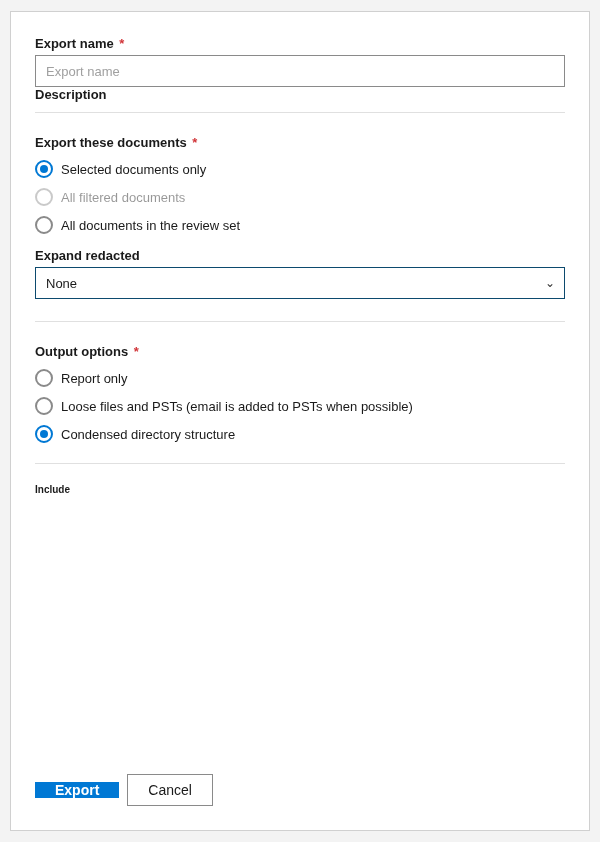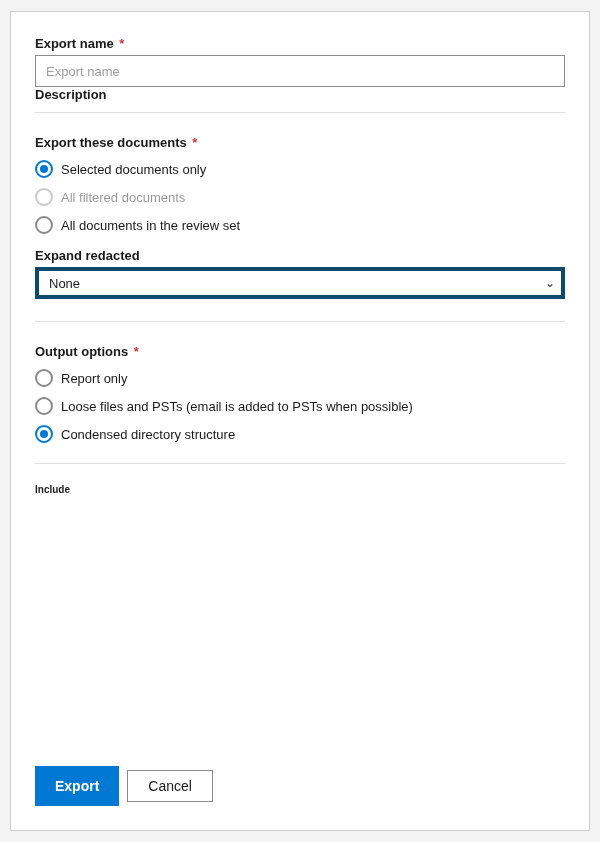--- a/index.html
+++ b/index.html
@@ -129,21 +129,21 @@
 
     
     .dropdown-wrapper {
       position: relative;
       margin-bottom: 16px;
     }
 
     .dropdown {
       width: 100%;
       height: 32px;
-      border: 4px solid #0c4a6e;
+      border: 1px solid #0c4a6e;
       padding: 4px 32px 4px 10px;
       font-size: 13px;
       color: #1a1a1a;
       background: #fff;
       appearance: none;
       -webkit-appearance: none;
       outline: none;
       font-family: inherit;
       cursor: pointer;
     }
@@ -203,21 +203,21 @@
       padding-top: 24px;
       display: flex;
       gap: 8px;
       align-items: center;
     }
 
     .btn-export {
       background: #0078d4;
       color: #ffffff;
       border: none;
-      height: 40px;
+      height: 16px;
       padding: 0 20px;
       font-size: 14px;
       font-weight: 600;
       cursor: pointer;
       font-family: inherit;
     }
 
     .btn-cancel {
       background: #ffffff;
       color: #1a1a1a;

